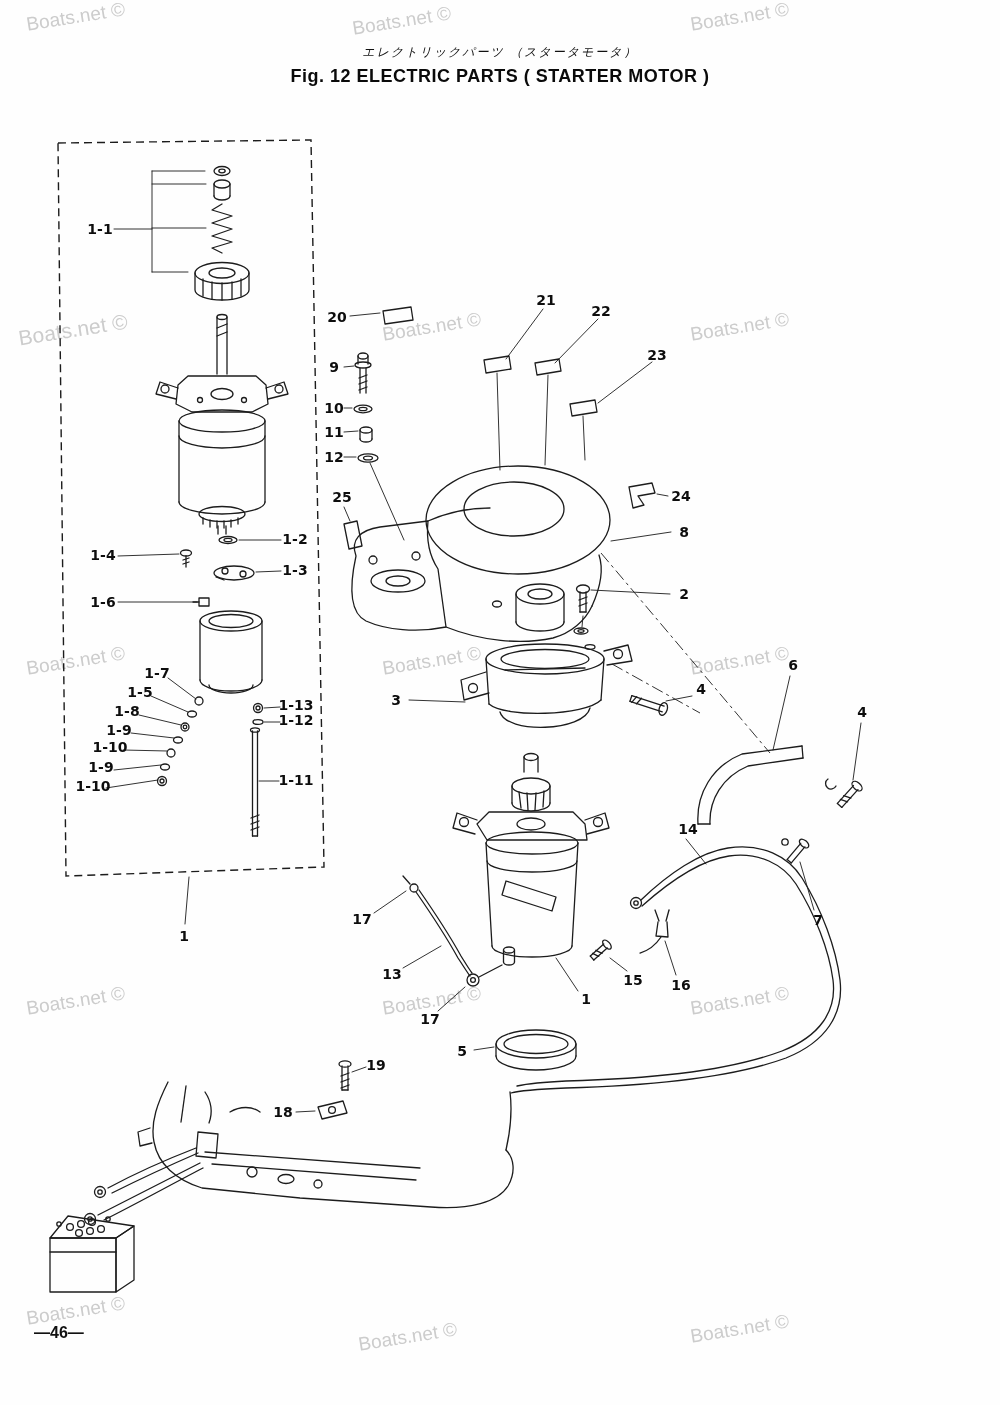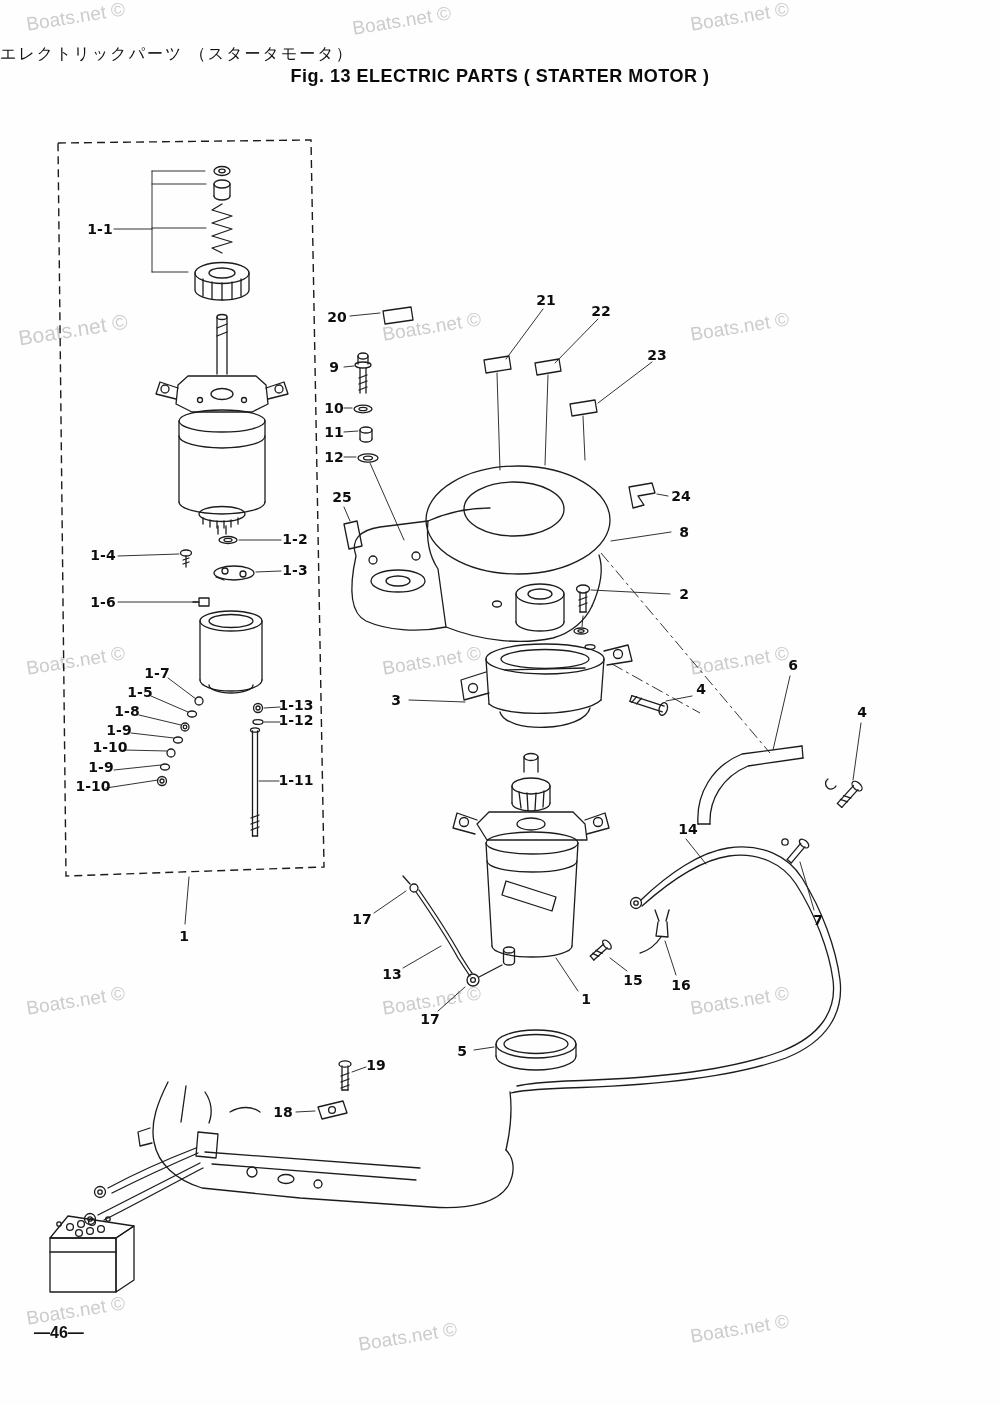--- a/index.html
+++ b/index.html
@@ -1,19 +1,19 @@
 <!DOCTYPE html>
 <html><head>
 <meta charset="utf-8">
 <style>
   html,body{margin:0;padding:0;background:#fff;}
   .page{position:relative;width:1000px;height:1405px;background:#fefefe;overflow:hidden;
         font-family:"Liberation Sans",sans-serif;}
-  .title-ja{position:absolute;top:44px;left:0;width:100%;text-align:left;
-            font-size:16px;letter-spacing:2px;color:#111;}
+  .title-ja{position:absolute;top:44px;left:0;width:100%;text-align:center;
+            font-size:12px;letter-spacing:2px;color:#111;font-style:italic;}
   .title-en{position:absolute;top:66px;left:0;width:100%;text-align:center;
             font-size:18px;font-weight:bold;letter-spacing:.5px;color:#0a0a0a;}
   .wm{position:absolute;color:rgba(162,162,162,.55);font-size:19px;
       transform:rotate(-9deg);white-space:nowrap;pointer-events:none;}
   .pageno{position:absolute;left:34px;top:1324px;font-size:16px;font-weight:bold;color:#111;}
   svg.diagram{position:absolute;left:0;top:0;width:1000px;height:1405px;}
   .ln{fill:none;stroke:#1c1c1c;stroke-width:1.3;stroke-linecap:round;stroke-linejoin:round;}
   .thin{fill:none;stroke:#1c1c1c;stroke-width:.9;stroke-linecap:round;}
   .dashbox{fill:none;stroke:#1c1c1c;stroke-width:1.4;stroke-dasharray:8 5;}
   .dd{fill:none;stroke:#1c1c1c;stroke-width:.9;stroke-dasharray:12 4 3 4;}
@@ -35,21 +35,21 @@
   <span class="wm" style="left:382px;top:650px">Boats.net ©</span>
   <span class="wm" style="left:690px;top:650px">Boats.net ©</span>
   <span class="wm" style="left:26px;top:990px">Boats.net ©</span>
   <span class="wm" style="left:382px;top:990px">Boats.net ©</span>
   <span class="wm" style="left:690px;top:990px">Boats.net ©</span>
   <span class="wm" style="left:26px;top:1300px">Boats.net ©</span>
   <span class="wm" style="left:358px;top:1326px">Boats.net ©</span>
   <span class="wm" style="left:690px;top:1318px">Boats.net ©</span>
 
   <div class="title-ja">エレクトリックパーツ （スタータモータ）</div>
-  <div class="title-en">Fig. 13  ELECTRIC PARTS ( STARTER MOTOR )</div>
+  <div class="title-en">Fig. 12  ELECTRIC PARTS ( STARTER MOTOR )</div>
 
   <svg class="diagram" viewBox="0 0 1000 1405">
 
     <polygon class="dashbox" points="58,143 311,140 324,867 66,876"></polygon>
 
     <g>
       <g class="thin">
         <line x1="152" y1="171" x2="205" y2="171"></line>
           <line x1="152" y1="184" x2="206" y2="184"></line>
         <line x1="152" y1="228" x2="206" y2="228"></line>

